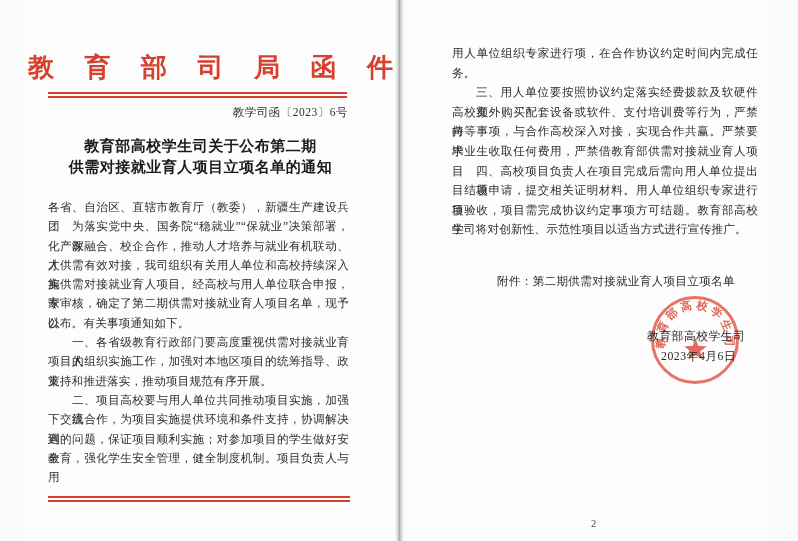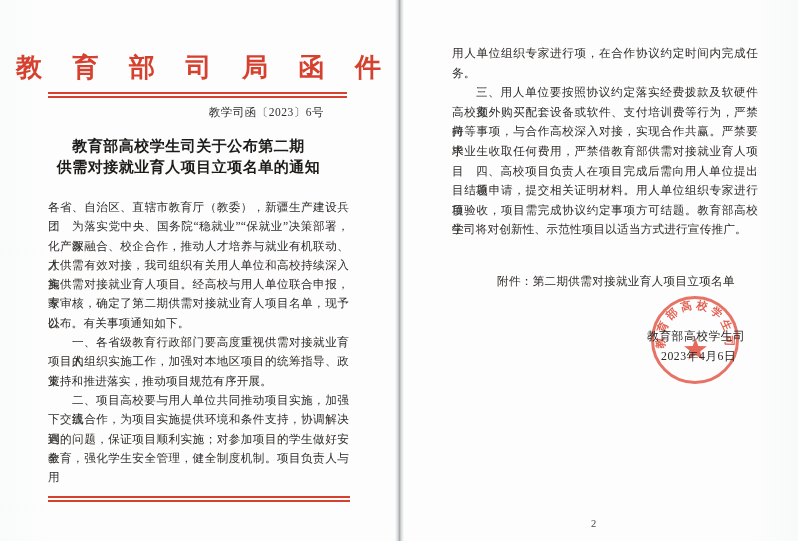--- a/index.html
+++ b/index.html
@@ -7,21 +7,21 @@
     width:798px;height:541px;
     background:#fbfcfc;
     font-family:"Liberation Serif","DejaVu Serif",serif;
     overflow:hidden;
   }
   #scan{
     position:relative;width:798px;height:541px;
     background:linear-gradient(90deg,#f9fafa 0%,#fdfdfd 6%,#fdfdfd 94%,#f8f9f9 100%);
   }
   .page{position:absolute;top:0;height:541px;}
-  #page-left{left:0;width:397px;}
+  #page-left{left:0;width:397px;padding-left:24px;}
   #page-right{left:403px;width:395px;}
   #page-divider{
     position:absolute;left:395px;top:0;width:9px;height:541px;
     background:linear-gradient(90deg,rgba(180,184,186,0) 0%,#d8dbdc 30%,#a9aeb0 50%,#d8dbdc 70%,rgba(180,184,186,0) 100%);
   }
   
   .letterhead{
     position:absolute;top:50px;left:0;width:100%;
     text-align:center;text-indent:12px;
     font-size:26px;font-weight:bold;letter-spacing:12px;

